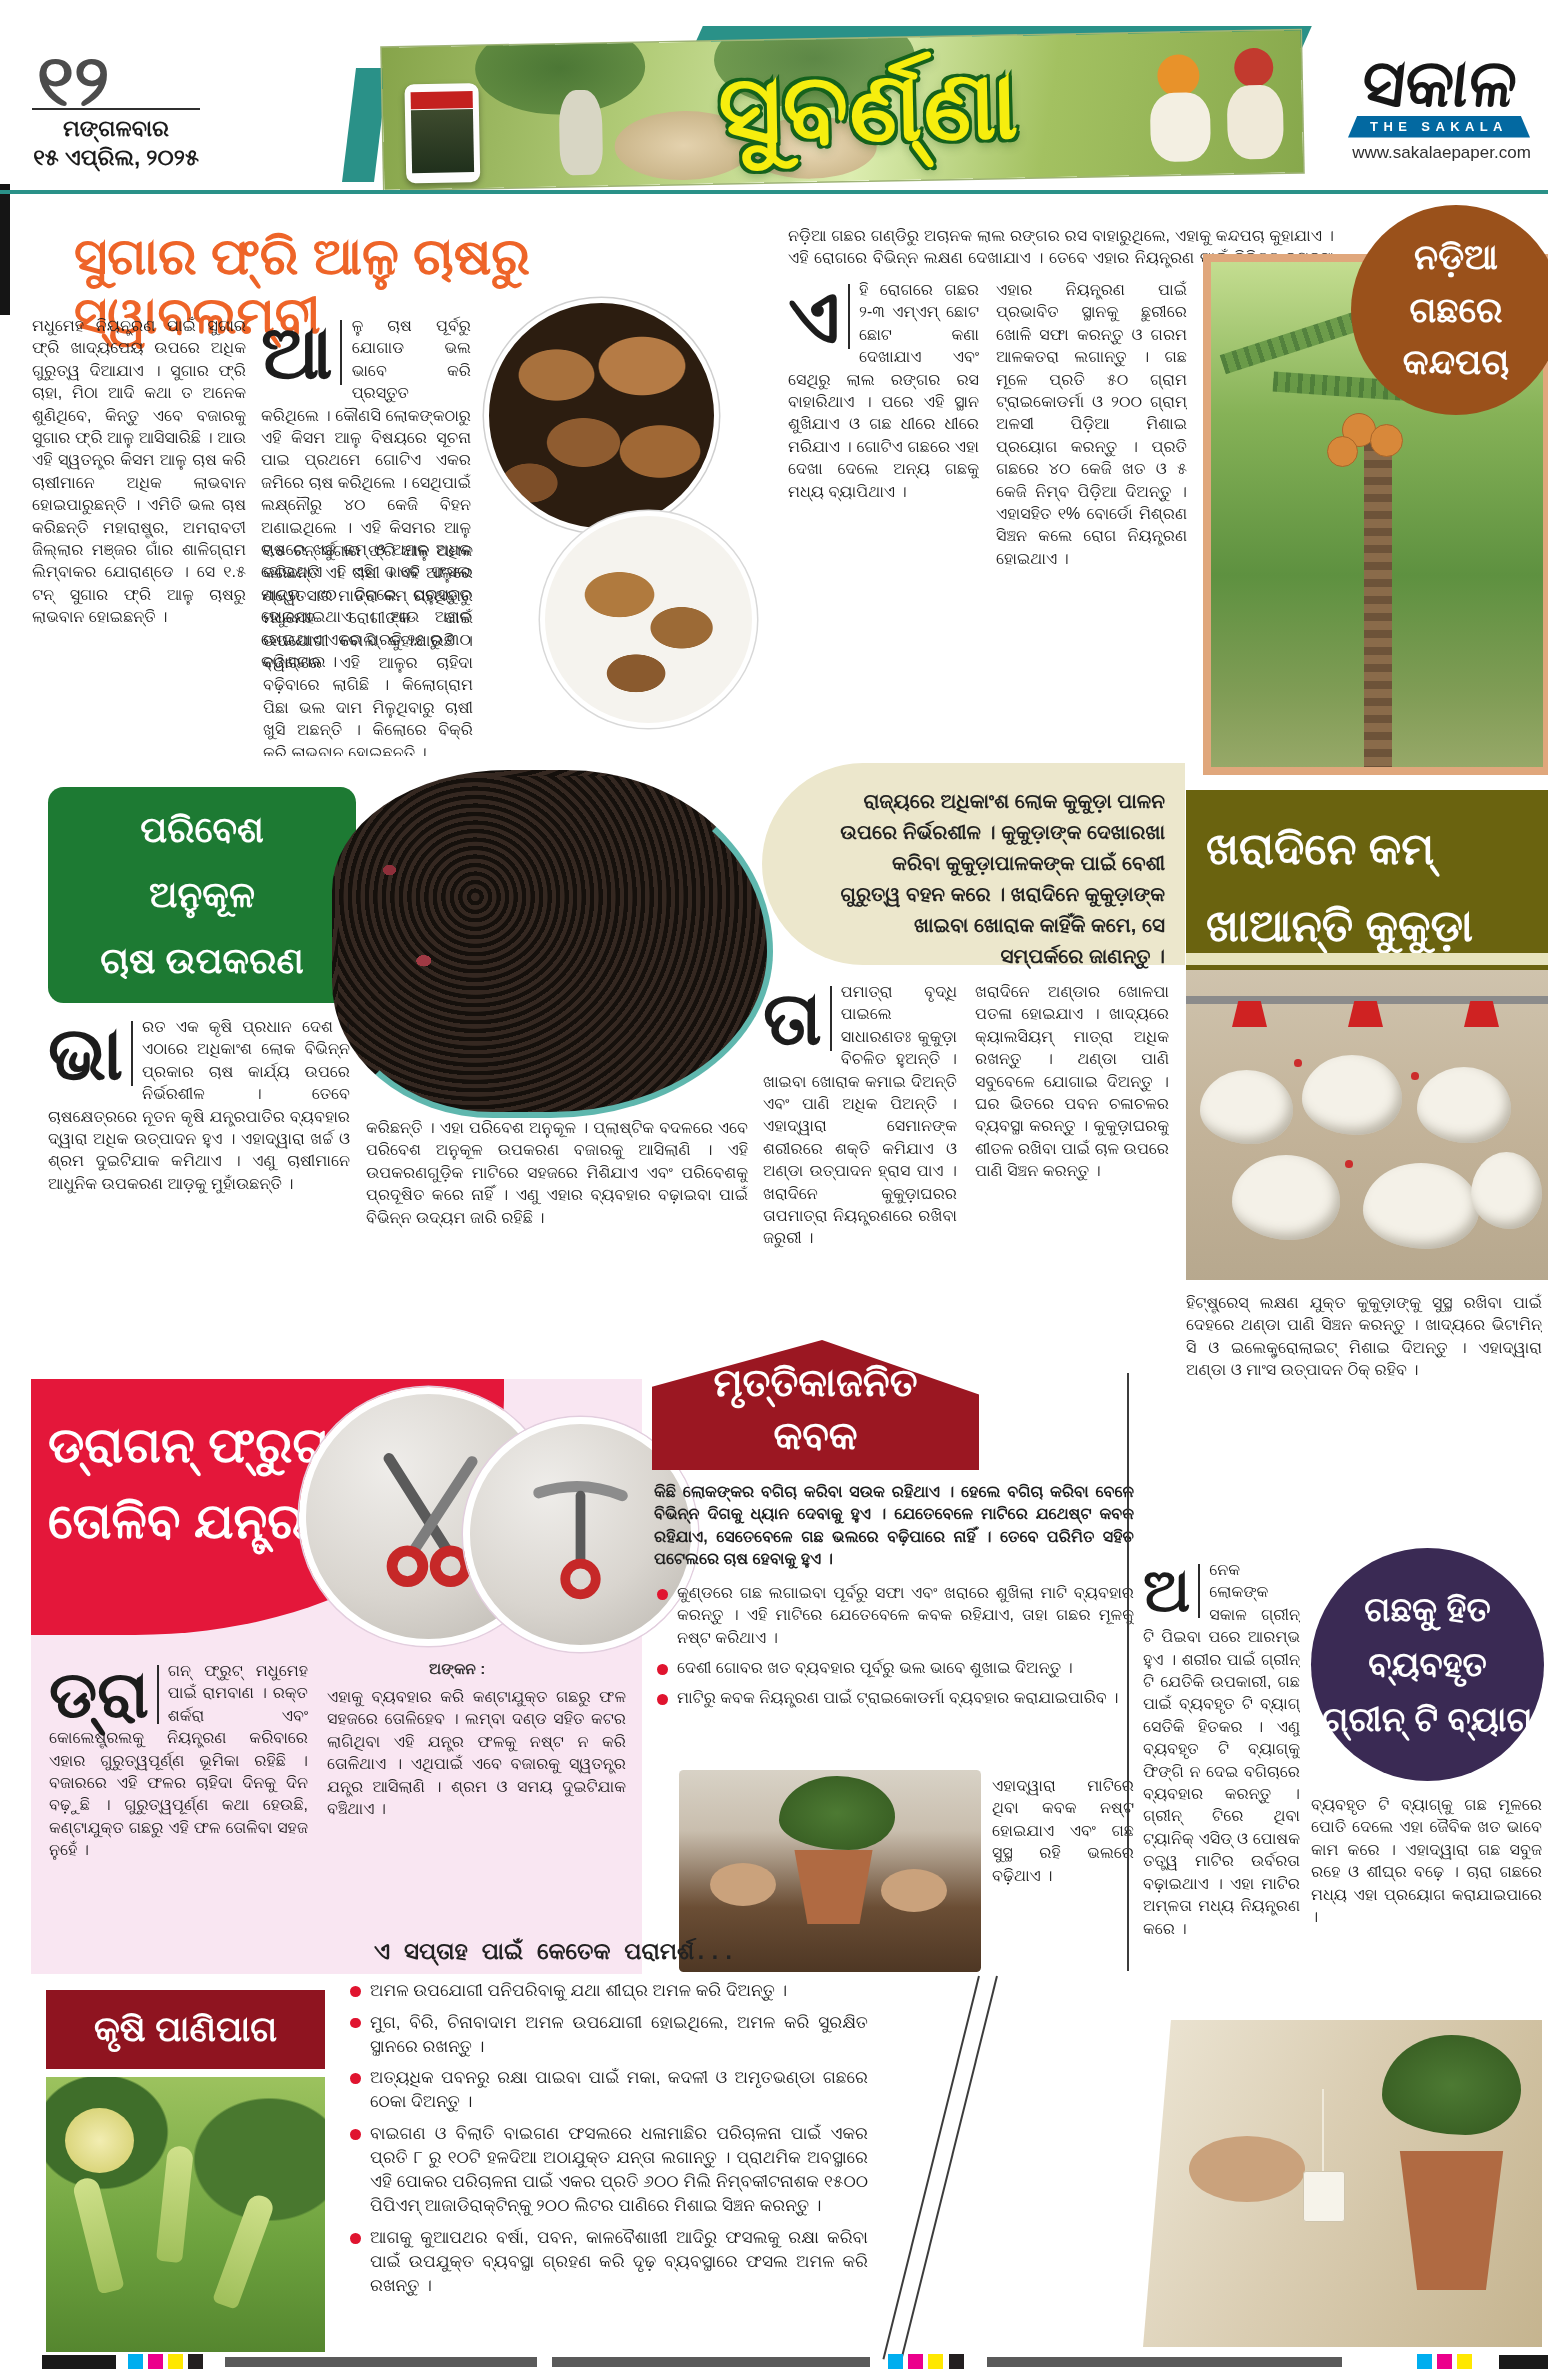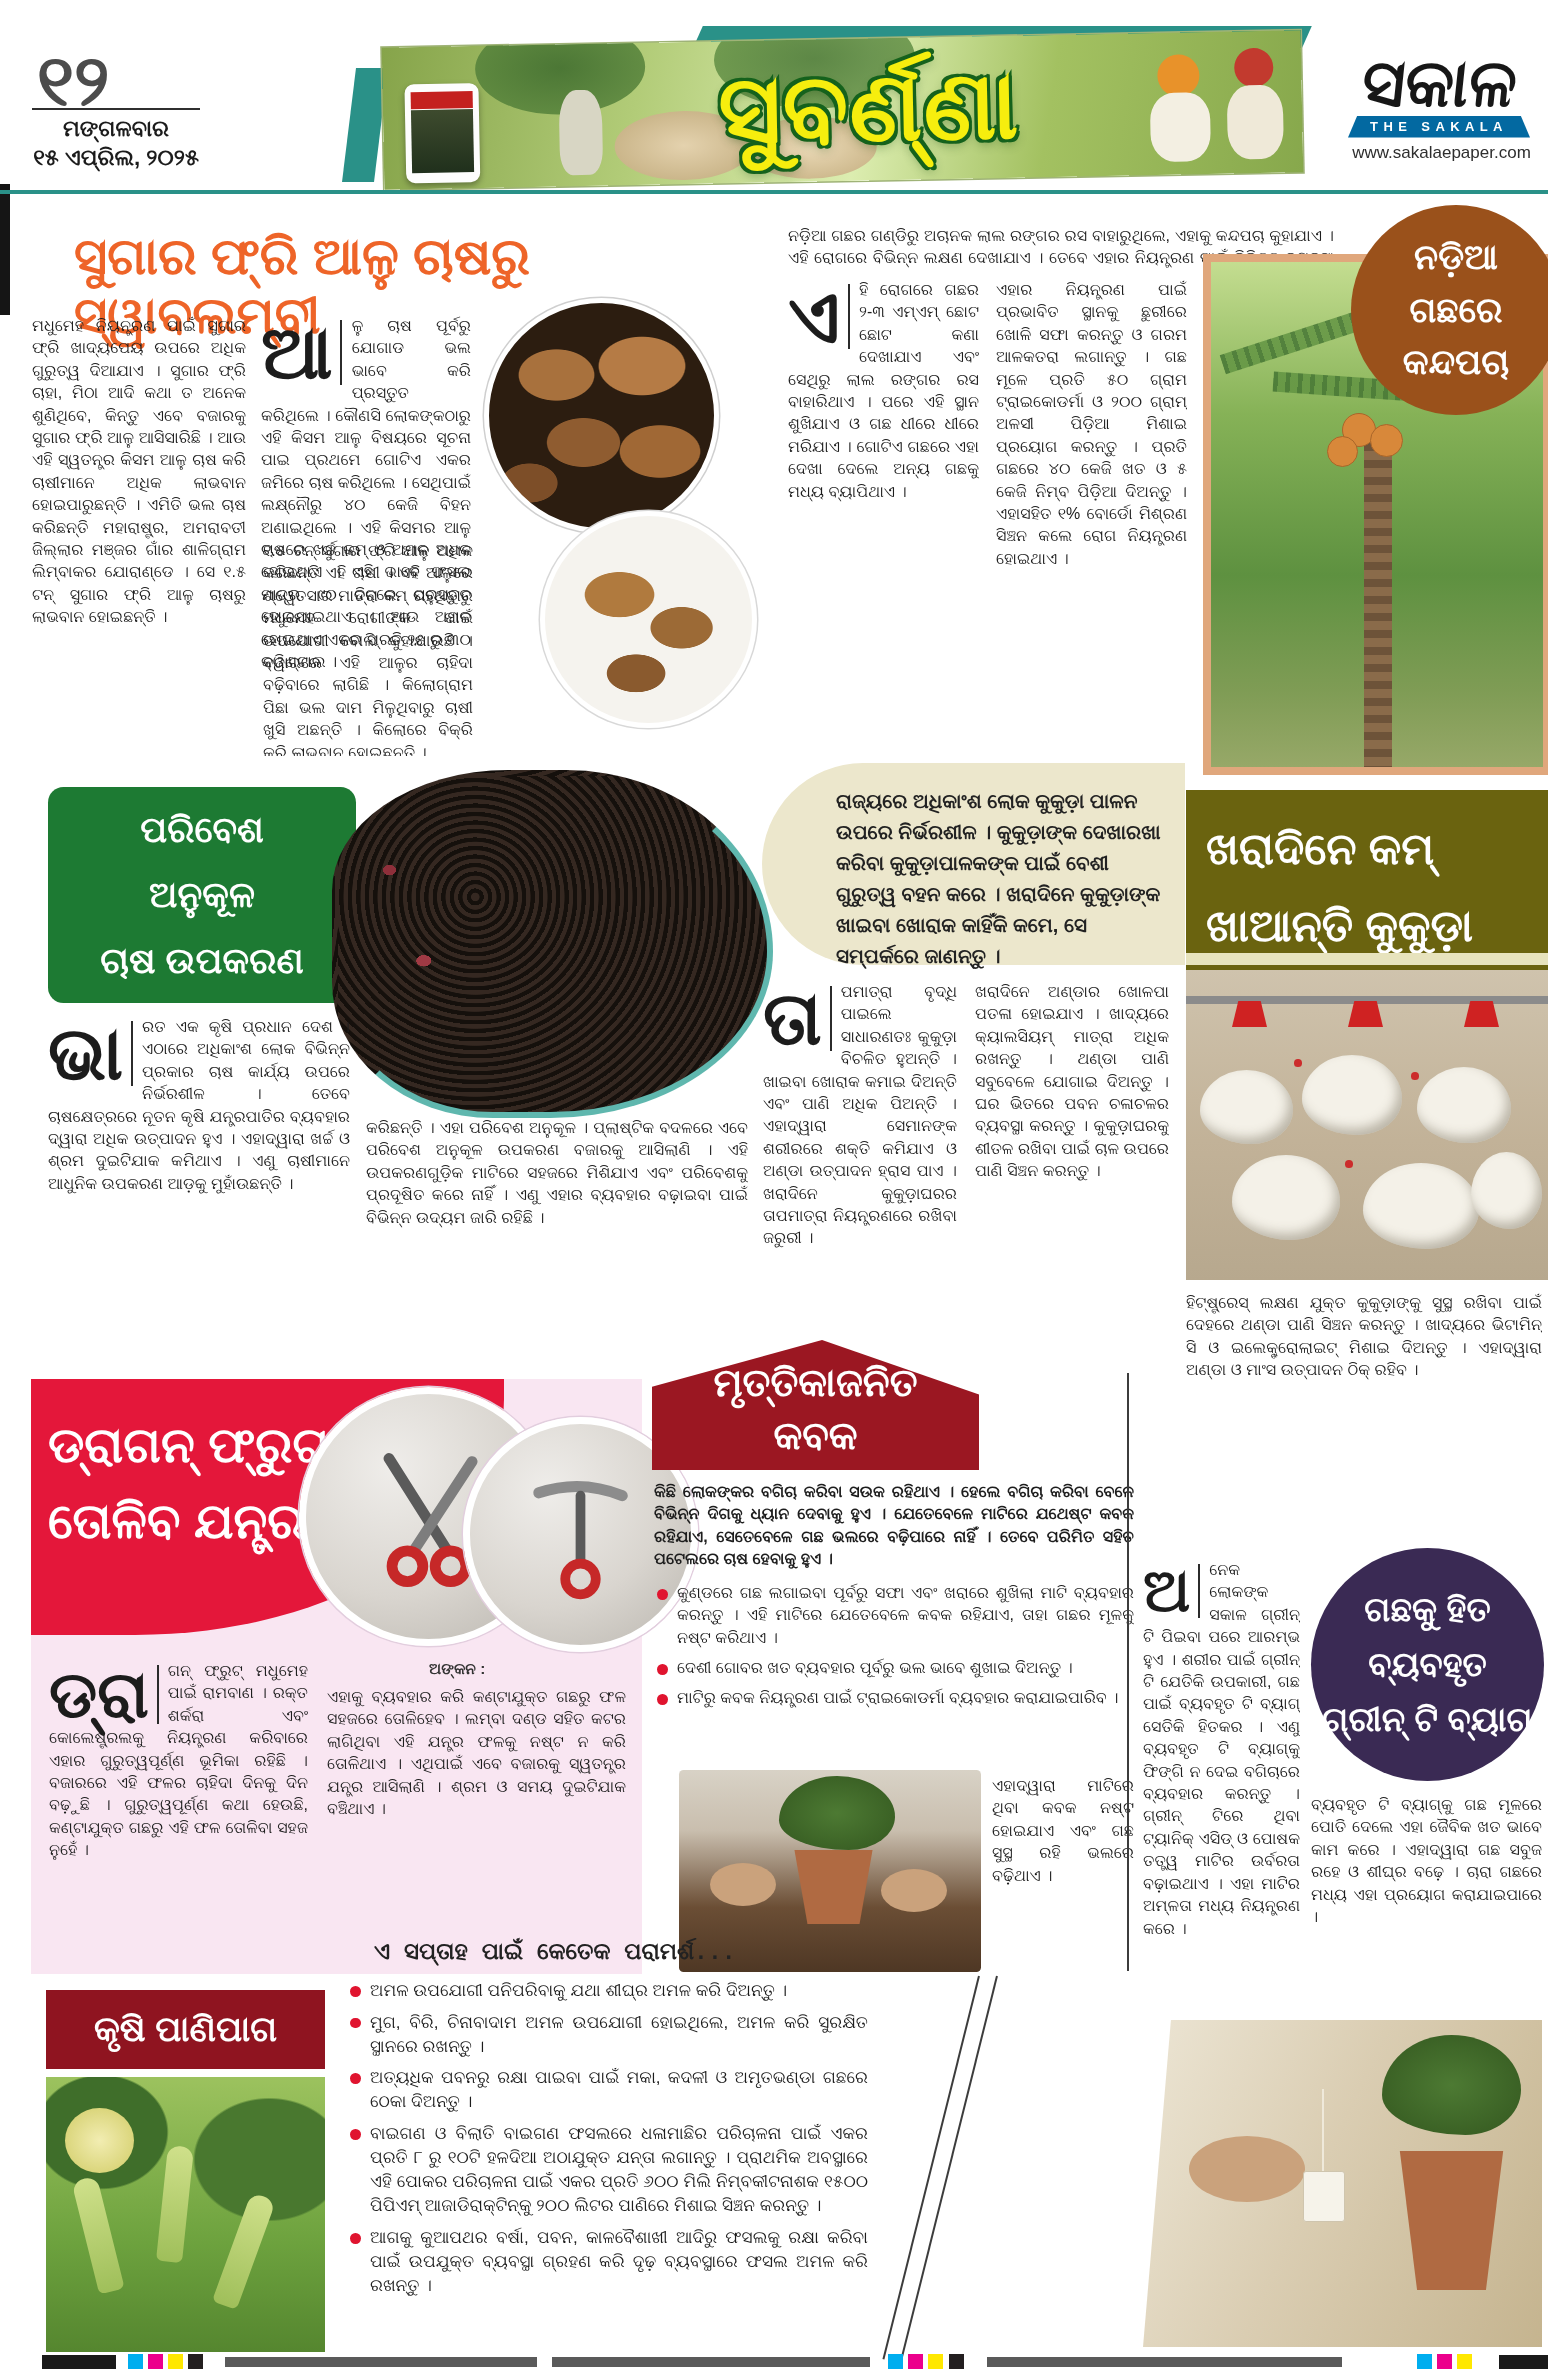--- a/index.html
+++ b/index.html
@@ -66,21 +66,21 @@
      background:#1d7a33;color:#fff;font-weight:700;font-size:36px;line-height:1.82;
      display:flex;flex-direction:column;justify-content:center;text-align:center;}
   .seeds{left:332px;top:770px;width:429px;height:336px;
      border-radius:46% 54% 58% 42% / 40% 60% 55% 45%;
      border:6.2px solid;border-color:transparent #5fb7ae #5fb7ae transparent;
      background:radial-gradient(10.8px 8.5px at 12% 28%,#8e2f3a 60%,transparent 62%),
                 radial-gradient(12.3px 9.3px at 20% 55%,#a03a44 60%,transparent 62%),
                 repeating-radial-gradient(circle at 32% 36%,#352821 0 3.9px,#15100c 4.6px 8.5px);}
   .cream-box{position:absolute;left:762px;top:763px;width:423px;height:202px;background:#ece7cc;
      border-radius:108px 0 0 108px;color:#222;font-weight:700;font-size:20px;line-height:31px;
-     text-align:left;padding:23px 20px 0 74px;box-sizing:border-box;}
+     text-align:right;padding:23px 20px 0 74px;box-sizing:border-box;}
   .olive-box{position:absolute;left:1186px;top:763px;width:362px;height:190px;background:#6a630f;
      color:#fff;font-weight:700;font-size:44px;line-height:1.75;padding:20px 0 0 20px;box-sizing:border-box;margin-top:27px;}
   .olive-strip{position:absolute;left:1186px;top:953px;width:362px;height:12.3px;background:#e7e3bd;}
   .chicken-photo{left:1186px;top:970px;width:362px;height:310px;
      background:linear-gradient(#cfc3ad 0%,#c2b298 55%,#b7a88e 100%);}
   .pipe{position:absolute;left:0;top:26px;width:100%;height:7.7px;background:#8b8b8b;}
   .feeder{position:absolute;width:35px;height:26px;background:#cf2222;clip-path:polygon(18% 0,82% 0,100% 100%,0 100%);}
   .hen{position:absolute;border-radius:50% 50% 45% 55%/55% 55% 45% 45%;background:#f4f1e8;box-shadow:inset -4.6px -6.2px 10.8px rgba(120,110,90,.45);}
   .comb{position:absolute;width:7.7px;height:7.7px;border-radius:50%;background:#cc2c2c;}
   

